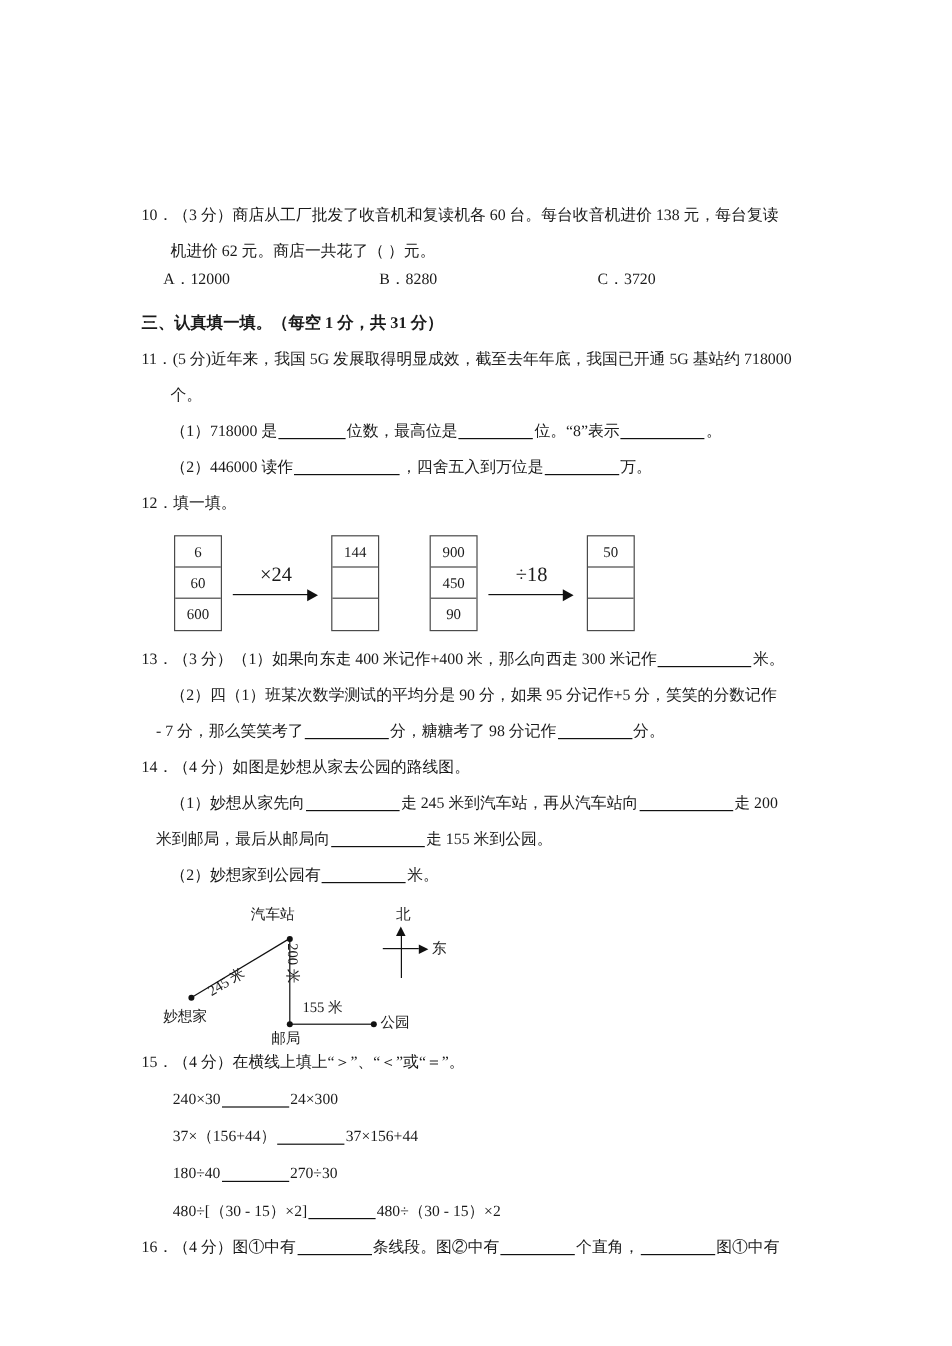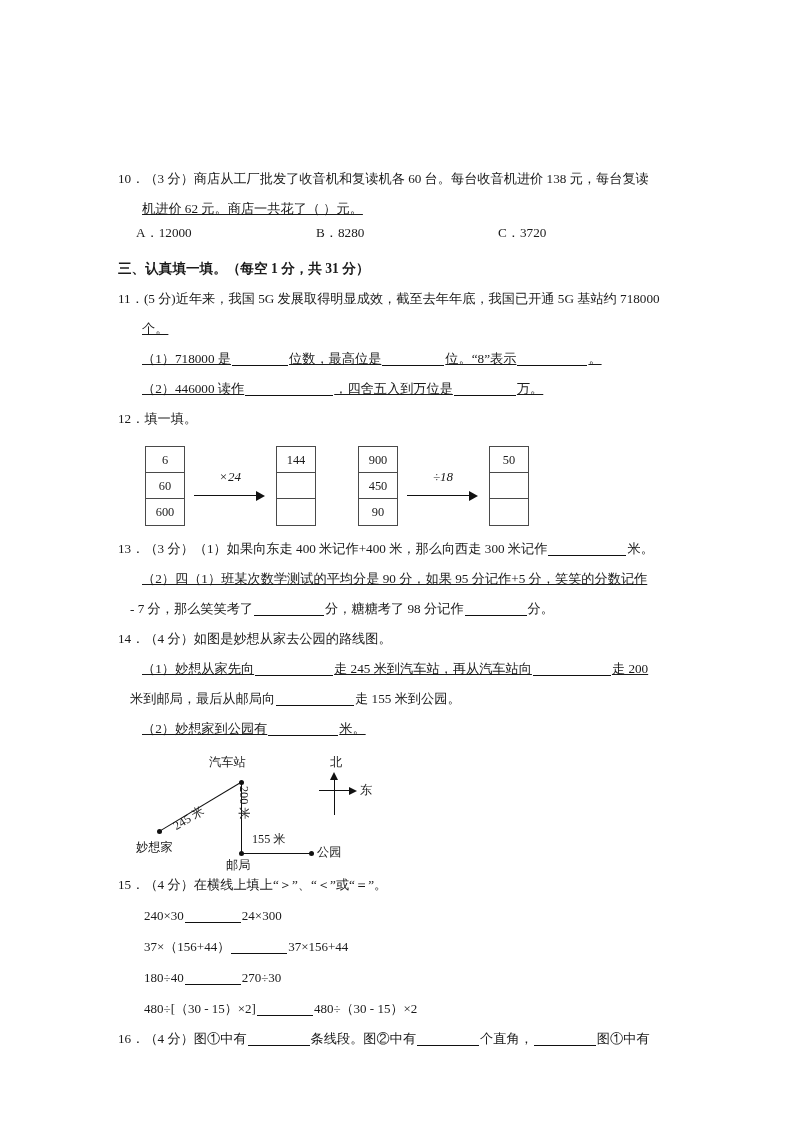--- a/index.html
+++ b/index.html
@@ -33,21 +33,20 @@
   .q {
     font-size: 13.2px;
     line-height: 30px;
     text-align: justify;
   }
   .line {
     white-space: nowrap;
   }
   .indent {
     padding-left: 24px;
-    text-decoration: underline;
   }
   .indent2 {
     padding-left: 12px;
   }
   .sec-head {
     font-size: 13.6px;
     font-weight: bold;
     line-height: 30px;
     margin-top: 4px;
   }
@@ -104,23 +103,22 @@
   .oparrow {
     position: absolute;
     width: 76px;
     height: 34px;
   }
   .oparrow .oplbl {
     position: absolute;
     top: -2px;
     left: 50%;
     transform: translateX(-50%);
-    font-size: 13px;
-    white-space: nowrap;
-    font-style: italic;
+    font-size: 17px;
+    white-space: nowrap;
   }
   .oparrow .shaft {
     position: absolute;
     left: 2px;
     top: 24px;
     width: 64px;
     height: 1px;
     background: #111;
   }
   .oparrow .head {

